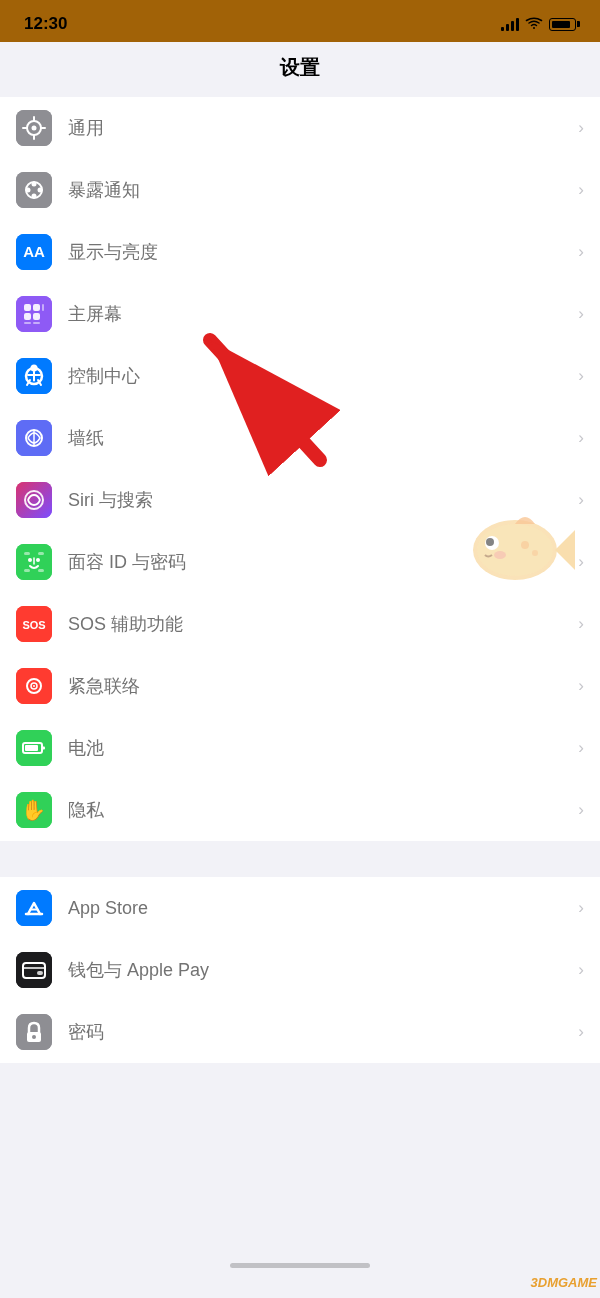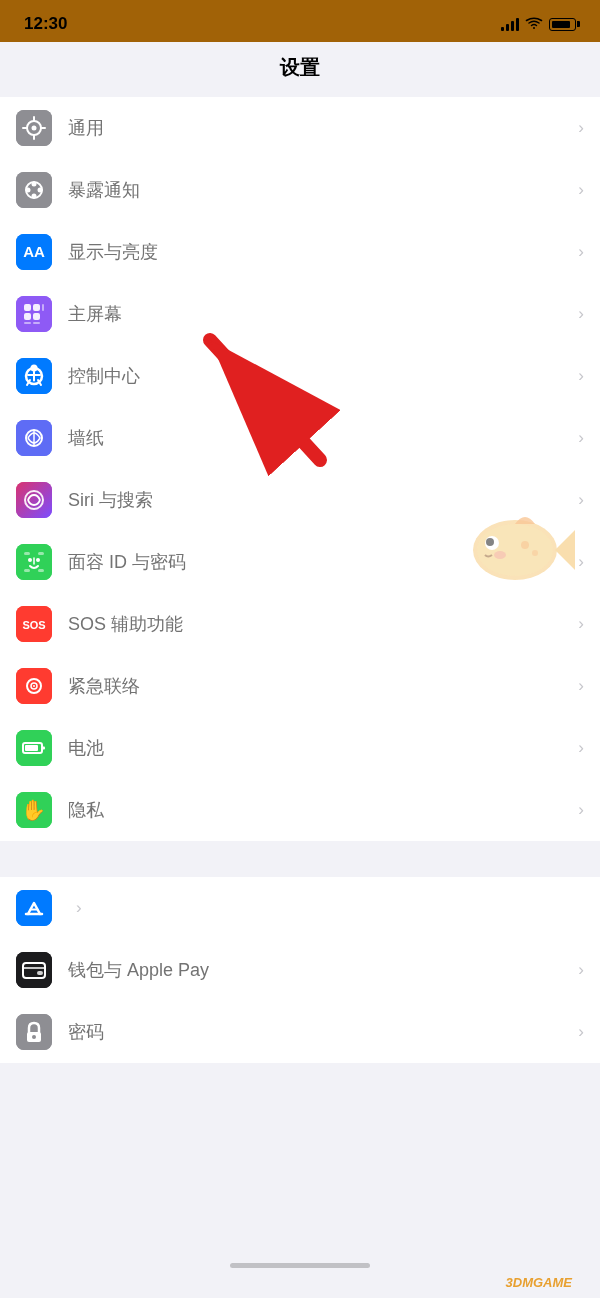--- a/index.html
+++ b/index.html
@@ -170,21 +170,21 @@
       height: 130px;
       opacity: 0.85;
       pointer-events: none;
       z-index: 5;
     }
 
     
     .watermark {
       position: absolute;
       bottom: 8px;
-      right: 28px;
+      right: 3px;
       font-size: 13px;
       color: #e8a030;
       font-weight: 700;
       font-style: italic;
       z-index: 20;
     }
 
     
     .home-indicator {
       position: absolute;
@@ -409,20 +409,21 @@
       <div class="settings-list">
         <div class="settings-item">
           <div class="item-icon icon-appstore">
             <svg viewBox="0 0 36 36" width="36" height="36">
               <rect width="36" height="36" rx="8" fill="#007aff"></rect>
               <path d="M12 24 L18 13 L24 24" fill="none" stroke="#fff" stroke-width="2.5" stroke-linecap="round" stroke-linejoin="round"></path>
               <line x1="10" y1="24" x2="26" y2="24" stroke="#fff" stroke-width="2.5" stroke-linecap="round"></line>
               <line x1="14.5" y1="19.5" x2="21.5" y2="19.5" stroke="#fff" stroke-width="2" stroke-linecap="round"></line>
             </svg>
           </div>
+          <span class="item-label">App Store</span>
           <span class="item-chevron">›</span>
         </div>
         <div class="settings-item">
           <div class="item-icon icon-wallet">
             <svg viewBox="0 0 36 36" width="36" height="36">
               <rect width="36" height="36" rx="8" fill="#1c1c1e"></rect>
               <rect x="7" y="11" width="22" height="15" rx="3" fill="none" stroke="#fff" stroke-width="2"></rect>
               <line x1="7" y1="16" x2="29" y2="16" stroke="#fff" stroke-width="1.5"></line>
               <rect x="21" y="19" width="6" height="4" rx="2" fill="#fff" opacity="0.8"></rect>
             </svg>

